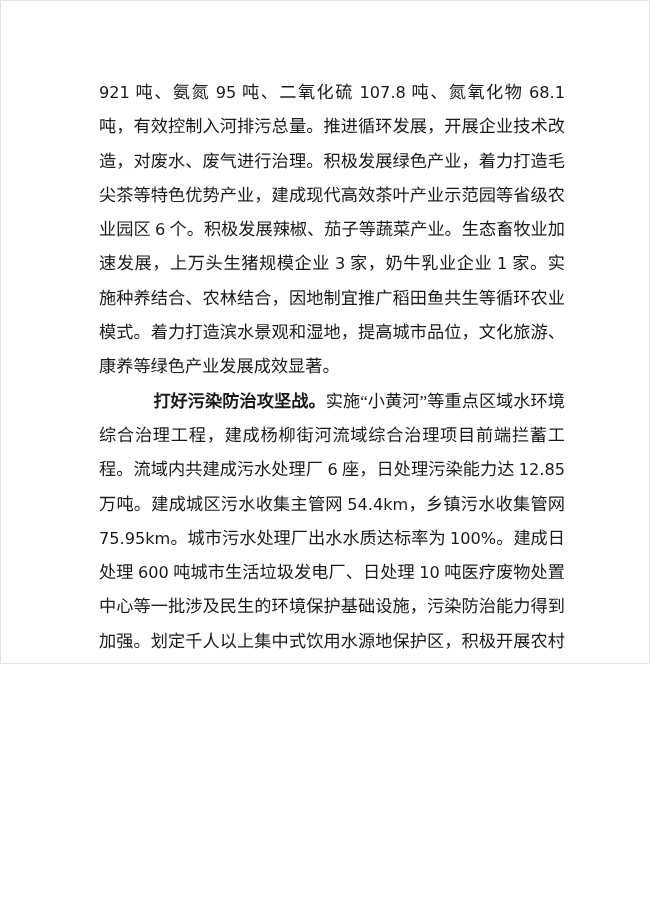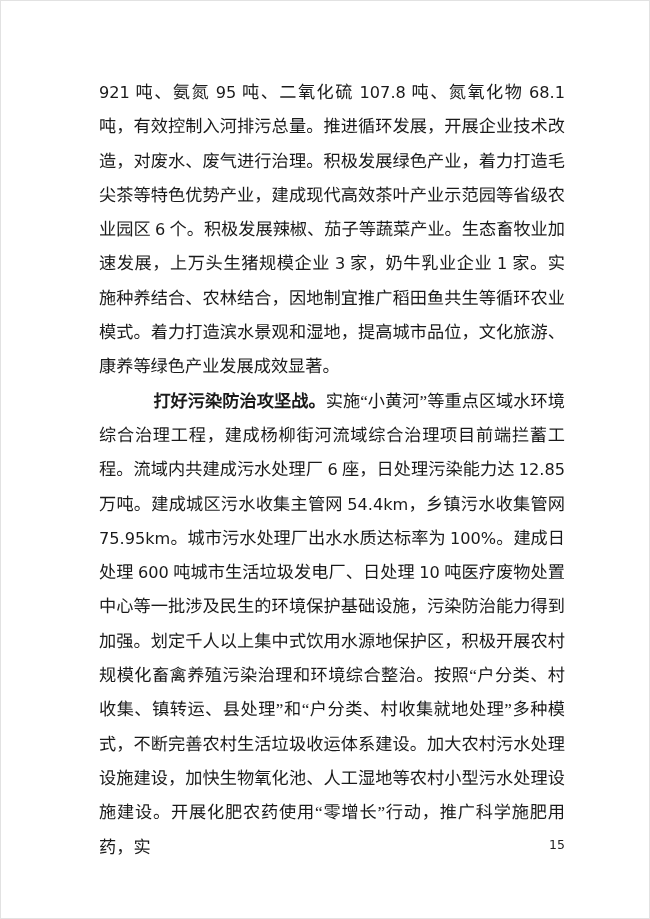--- a/index.html
+++ b/index.html
@@ -5,21 +5,21 @@
   :root {
     --text-color: #1a1a1a;
     --page-bg: #ffffff;
     --page-border: #e2e2e2;
   }
   * { box-sizing: border-box; }
   html, body { margin: 0; padding: 0; background: #ffffff; }
   .page {
     position: relative;
     width: 650px;
-    height: 919px;
+    height: 664px;
     background: var(--page-bg);
     border: 1px solid var(--page-border);
     padding: 75px 84px 0 98px;
     font-family: "Liberation Serif", "DejaVu Serif", serif;
     color: var(--text-color);
     overflow: hidden;
   }
   .content { width: 100%; }
   .para {
     margin: 0;

